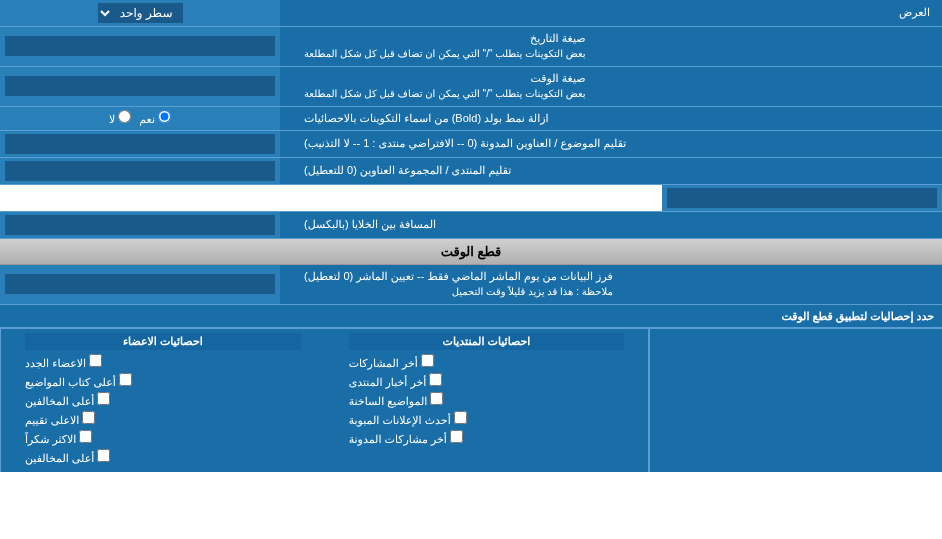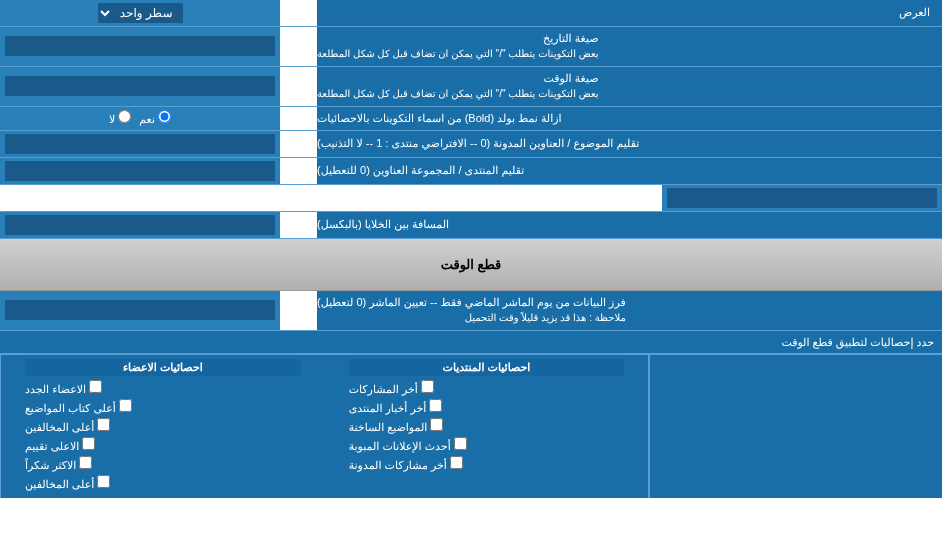--- a/index.html
+++ b/index.html
@@ -13,29 +13,28 @@
 
     .row {
       display: flex;
       align-items: stretch;
       border-bottom: 1px solid #5a9fd4;
     }
 
     .label-cell {
       background: #1a6ea8;
       color: #fff;
-      padding: 4px 0;
+      padding: 4px 24px;
       text-align: right;
       display: flex;
       align-items: center;
       justify-content: flex-end;
       flex: 1;
       font-size: 11px;
       line-height: 1.4;
-      margin-left: 37px;
     }
 
     .input-cell {
       background: #2980b9;
       padding: 3px 5px;
       display: flex;
       align-items: center;
       justify-content: center;
       width: 280px;
       flex-shrink: 0;
@@ -51,21 +50,21 @@
       font-size: 12px;
       direction: ltr;
     }
 
     .section-header {
       background: linear-gradient(to bottom, #d0d0d0, #b0b0b0);
       color: #000;
       font-weight: bold;
       font-size: 13px;
       text-align: center;
-      padding: 18px 10px;
+      padding: 5px 10px;
       border-bottom: 1px solid #999;
     }
 
     .radio-row {
       display: flex;
       align-items: center;
       justify-content: flex-end;
       gap: 8px;
     }
 
@@ -208,21 +207,21 @@
 <div class="row">
   <div class="label-cell">
     <span>فرز البيانات من يوم الماشر الماضي فقط -- تعيين الماشر (0 لتعطيل)<br><small style="font-size:10px;">ملاحظة : هذا قد يزيد قليلاً وقت التحميل</small></span>
   </div>
   <div class="input-cell">
     <input type="text" style="background: rgb(26, 90, 138); color: rgb(255, 255, 255); border: none; padding: 3px 6px; width: 100%; text-align: center; font-size: 12px; direction: ltr;">
   </div>
 </div>
 
 <div style="background:#1a6ea8; padding:4px 8px; border-bottom:1px solid #5a9fd4; text-align:right;">
-  <span style="color:#fff; font-size:11px;">حدد إحصاليات لتطبيق قطع الوقت</span>
+  <span style="color:#fff; font-size:11px;font-weight:bold;">حدد إحصاليات لتطبيق قطع الوقت</span>
 </div>
 
 <div class="stats-container">
 
   <div style="flex:1; background:#1a6ea8; padding:4px 8px; border-left:1px solid #5a9fd4;">
   </div>
 
   <div class="stats-col">
     <div class="stats-title">احصائيات المنتديات</div>
     <div class="stats-item">

